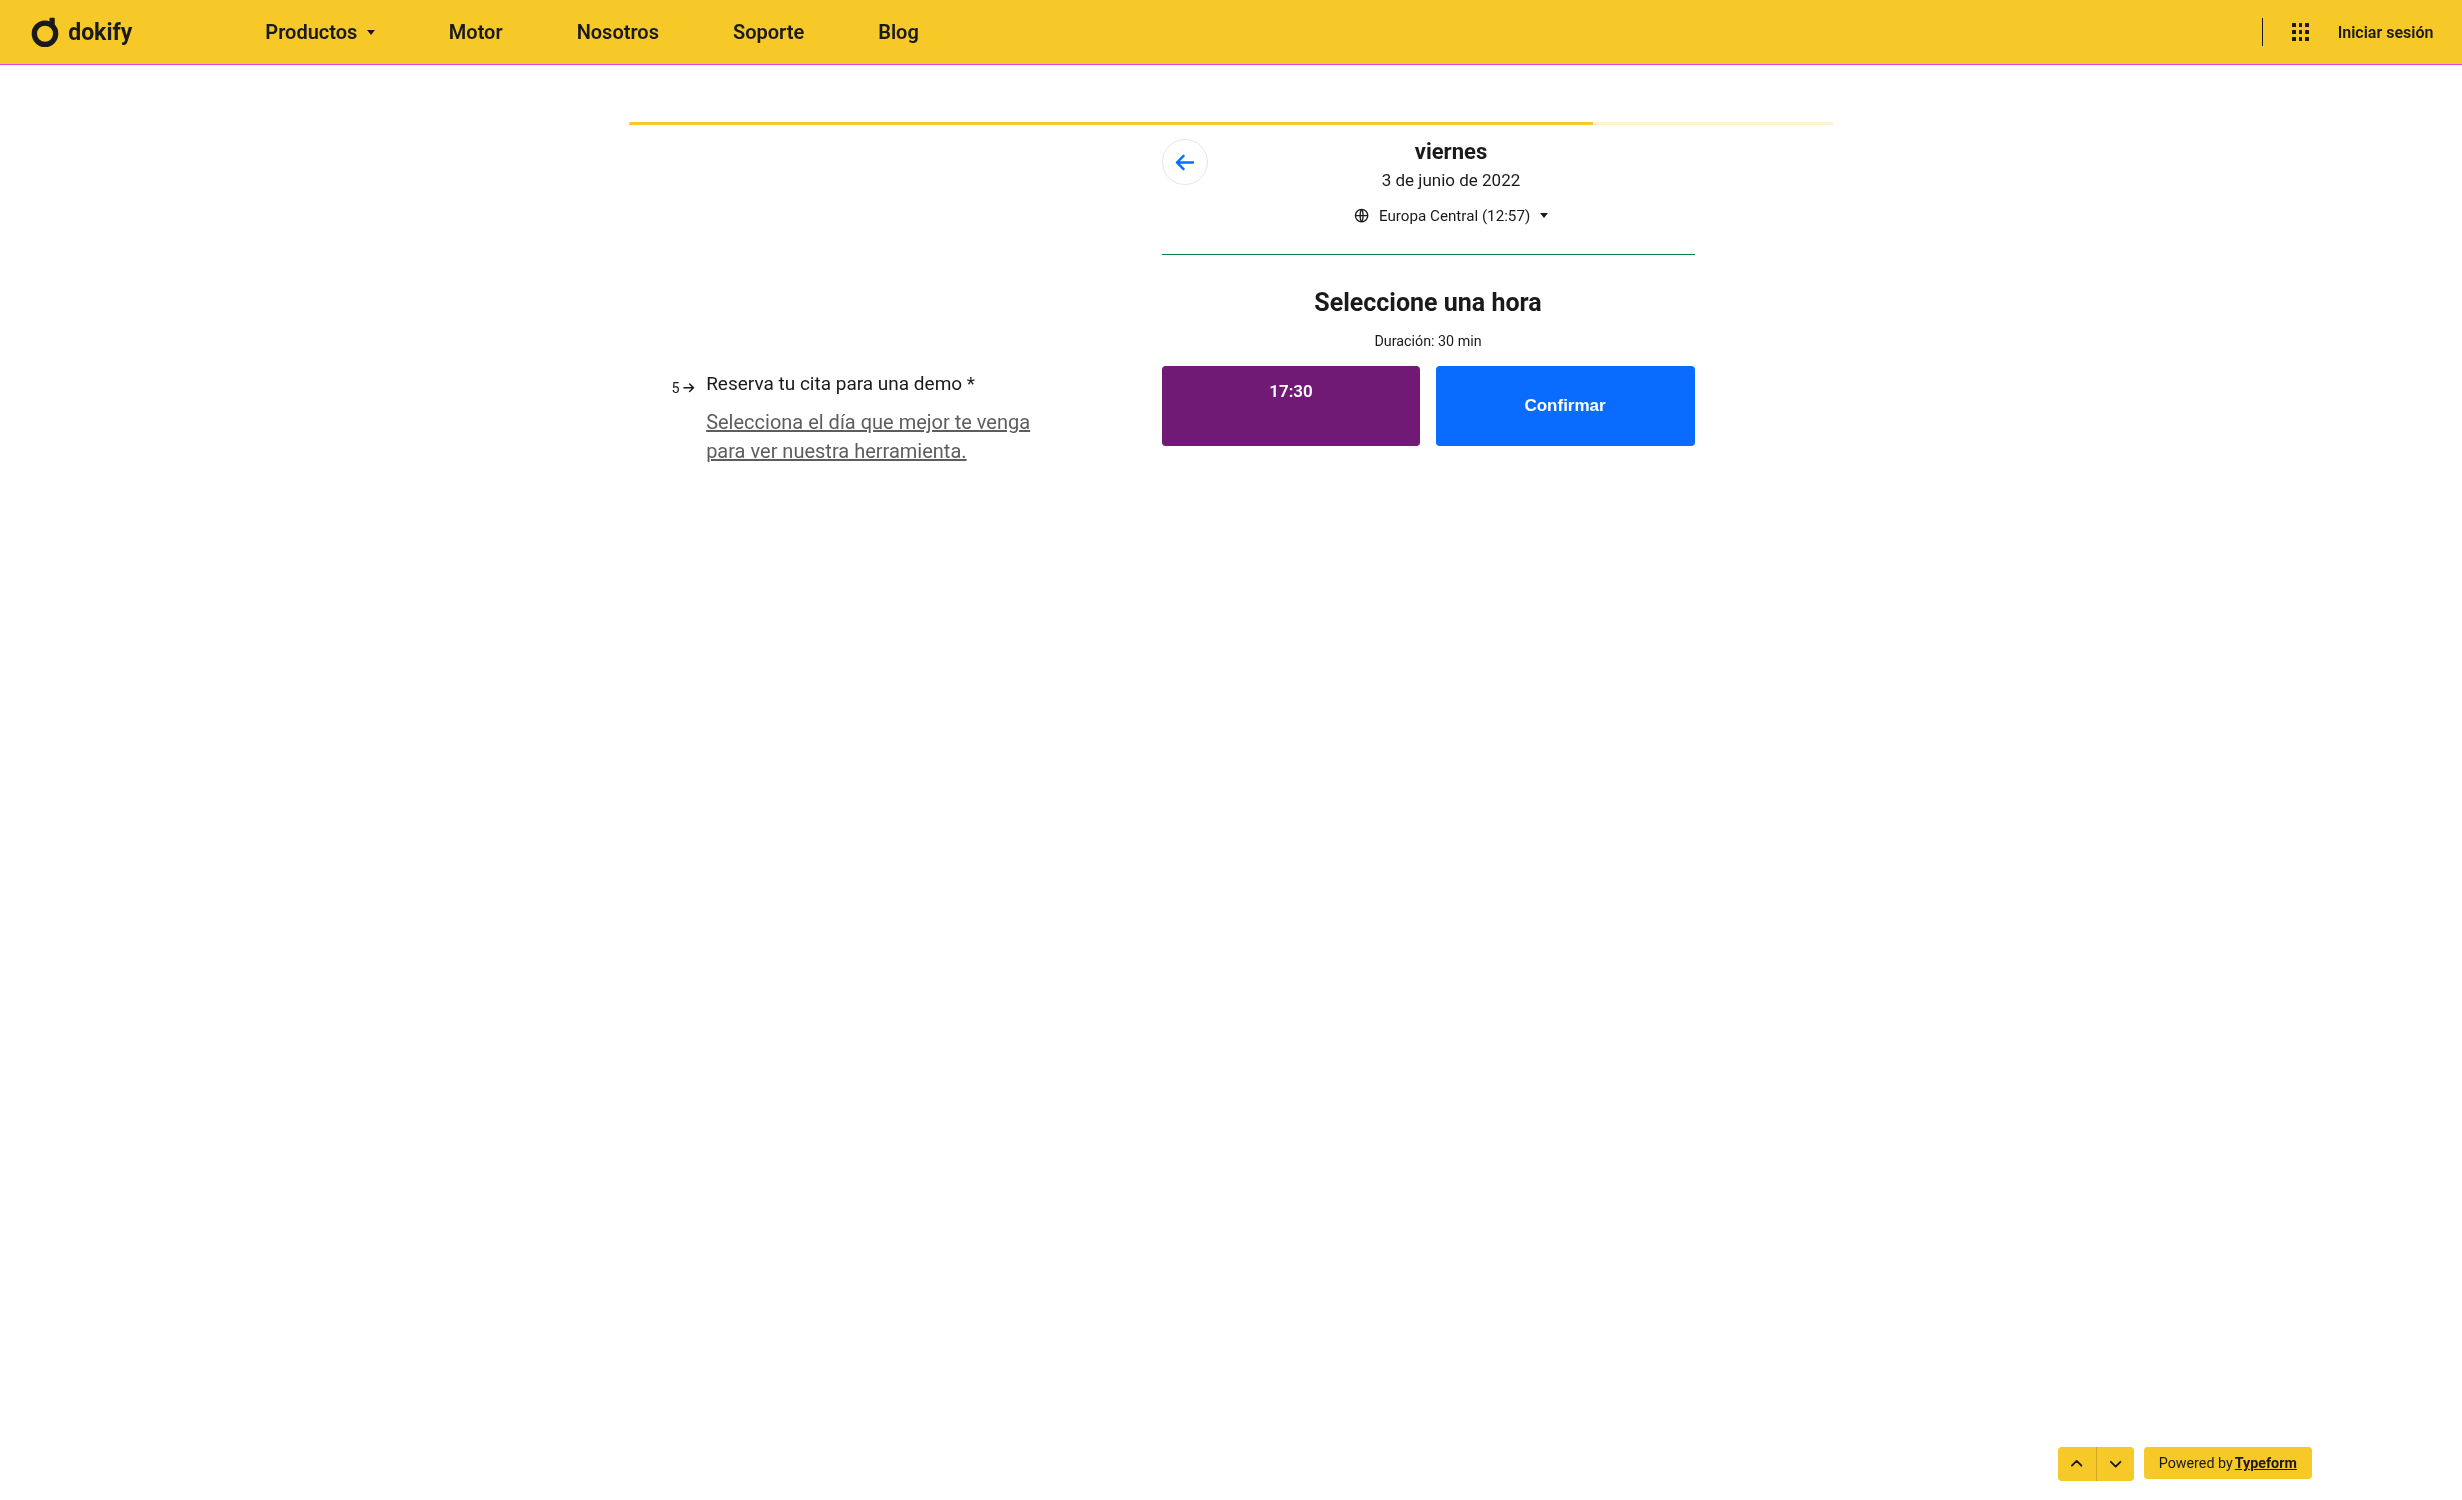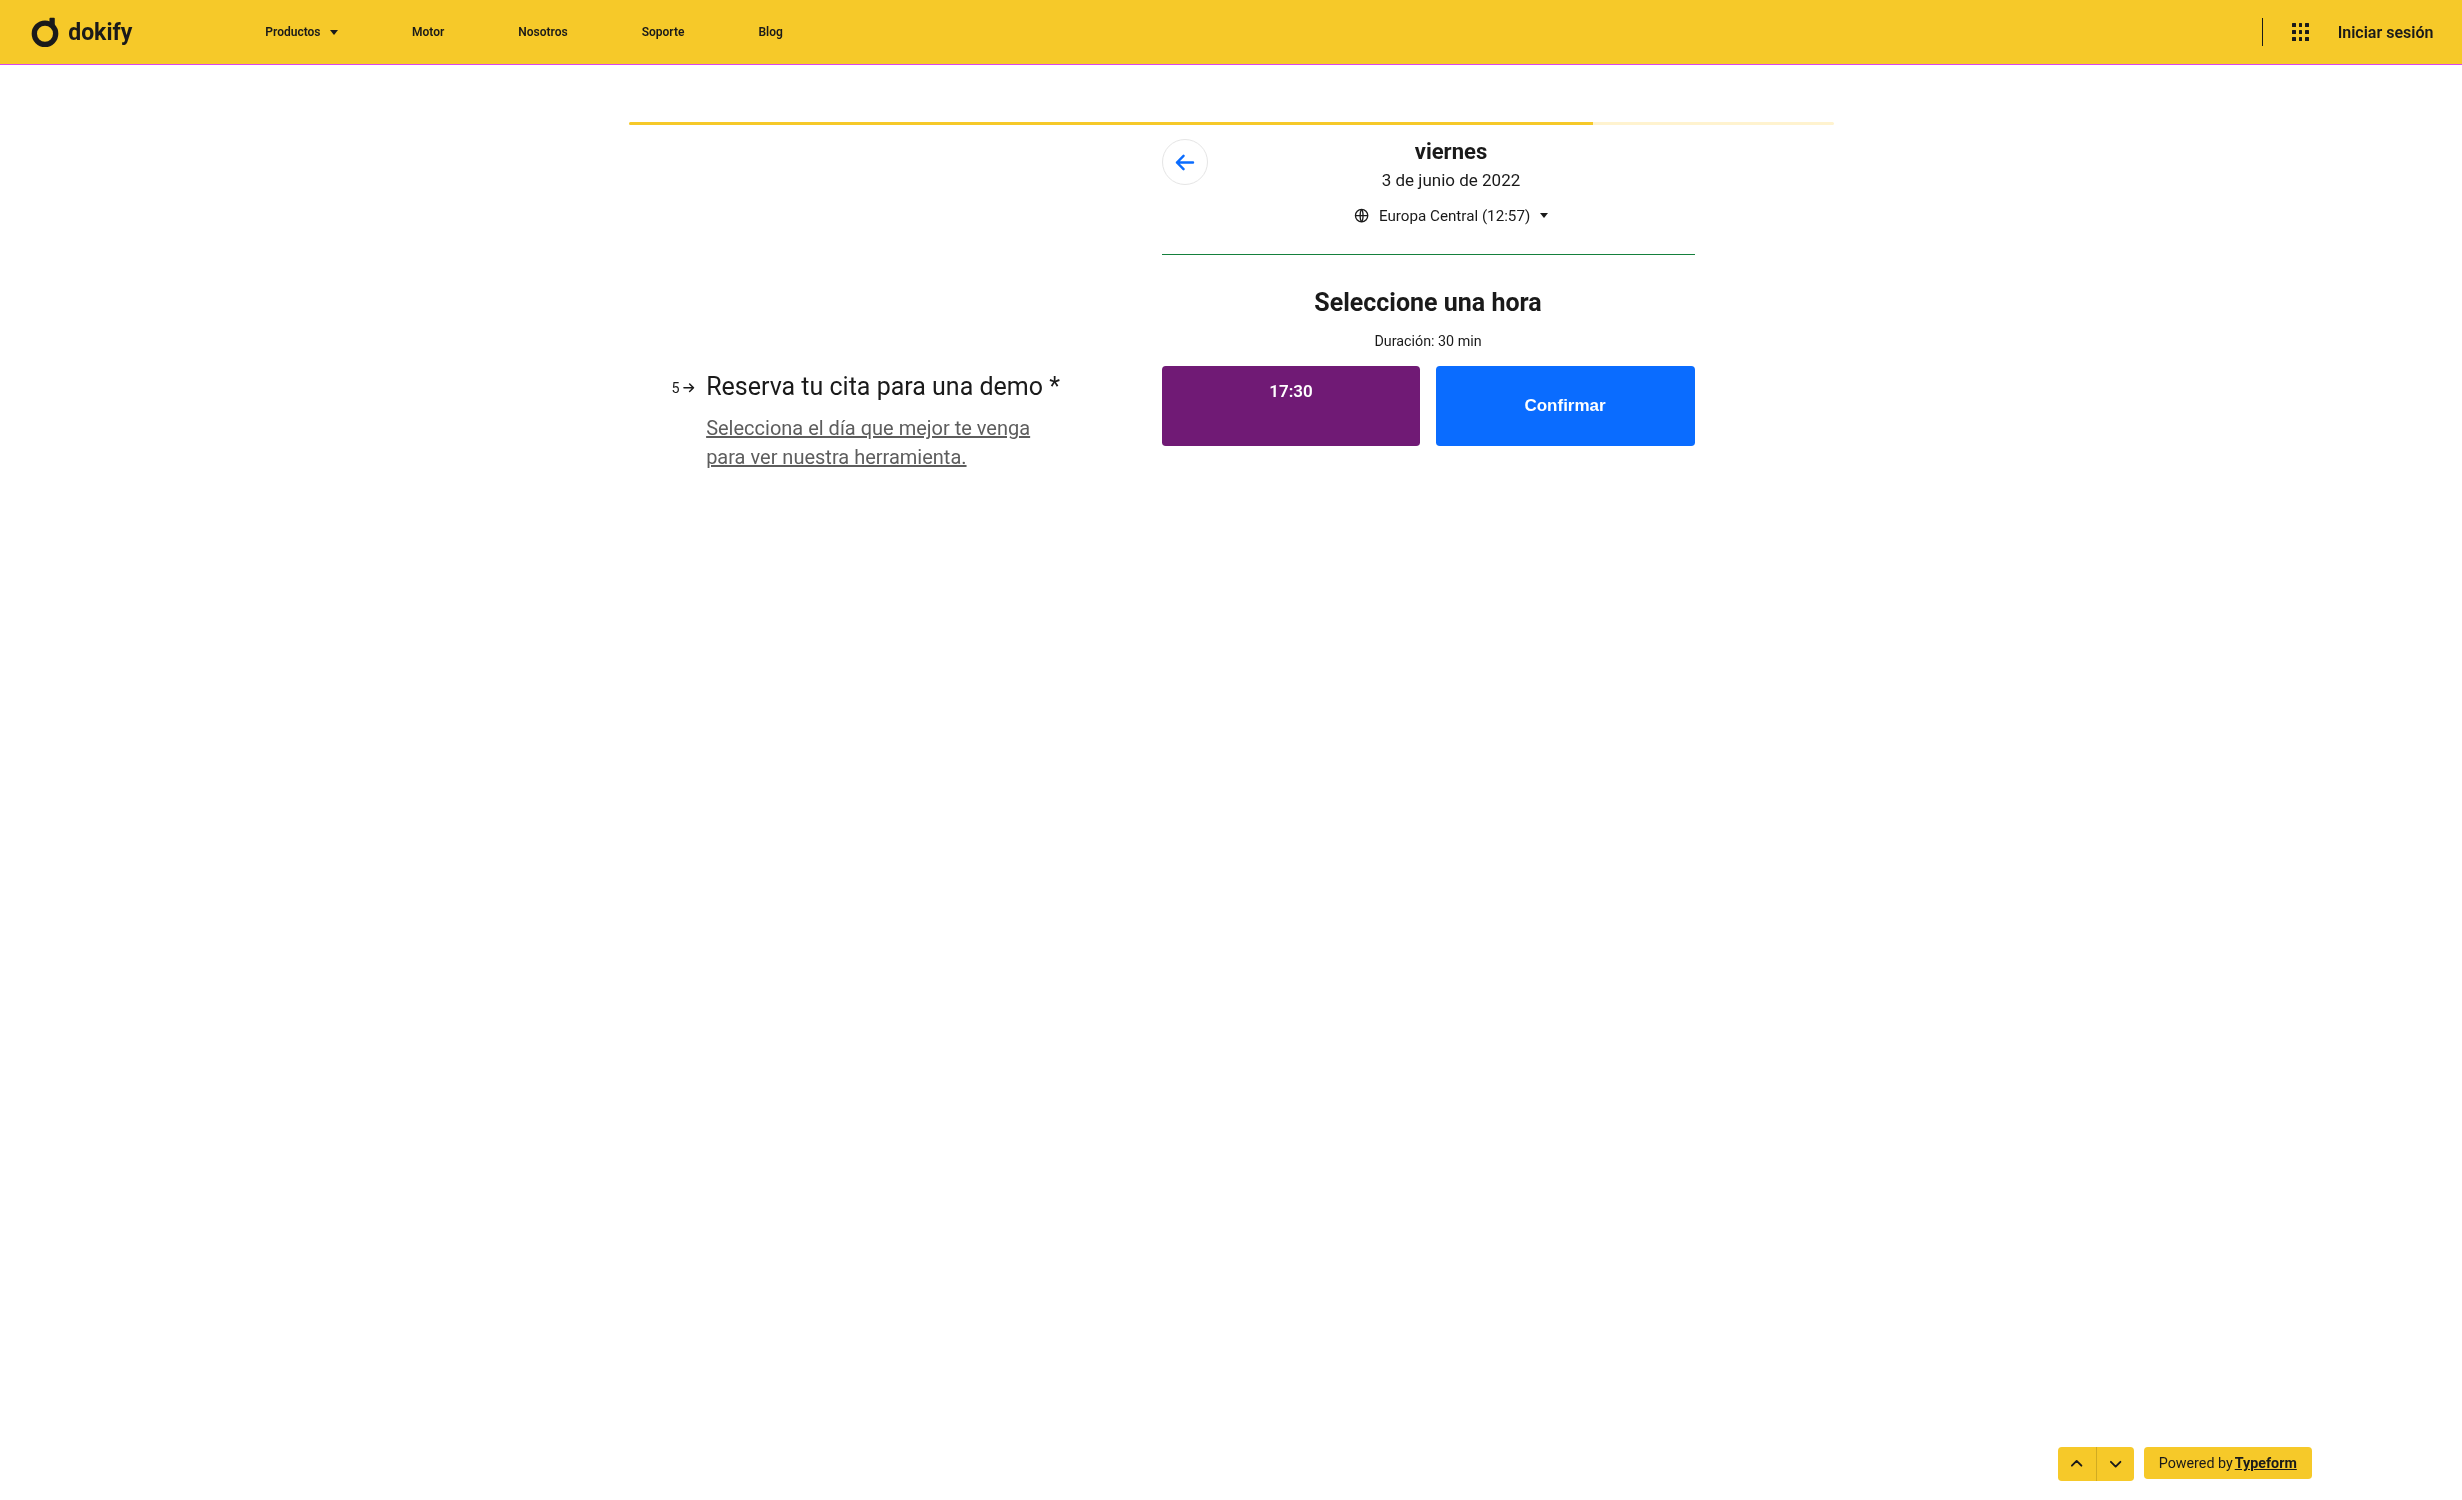--- a/index.html
+++ b/index.html
@@ -28,21 +28,21 @@
       width: 32px; height: 32px;
       margin-right: 7.6px;
       display: flex; align-items: center; justify-content: center;
     }
     .nav {
       display: flex;
       gap: 74px;
       flex: 1;
     }
     .nav-item {
-      font-size: 12px;
+      font-size: 20px;
       font-weight: 600;
       color: #1a1a1a;
       cursor: pointer;
       display: flex;
       align-items: center;
       gap: 9.5px;
     }
     .header-right {
       display: flex;
       align-items: center;
@@ -85,21 +85,21 @@
     .left-col { width: 533px; padding-top: 233px; padding-left: 43px; }
     .right-col { flex: 1; padding-left: 0; padding-top: 0; }
 
     .step-row { display: flex; align-items: flex-start; }
     .step-num {
       font-size: 14.3px;
       margin-right: 11.4px;
       margin-top: 7.6px;
       display: flex; align-items: center; gap: 3.8px;
     }
-    .q-title { font-size: 25px; color: #1a1a1a; margin-bottom: 13.3px; }
+    .q-title { font-size: 19px; color: #1a1a1a; margin-bottom: 13.3px; }
     .q-sub { font-size: 20px; color: #5d5d5d; line-height: 1.45; max-width: 352px; text-decoration: underline; }
 
     .right-inner { max-width: 533px; }
     .date-header {
       display: flex;
       align-items: flex-start;
       border-bottom: 1px solid #15803d;
       padding-bottom: 27px;
       margin-bottom: 33px;
     }

